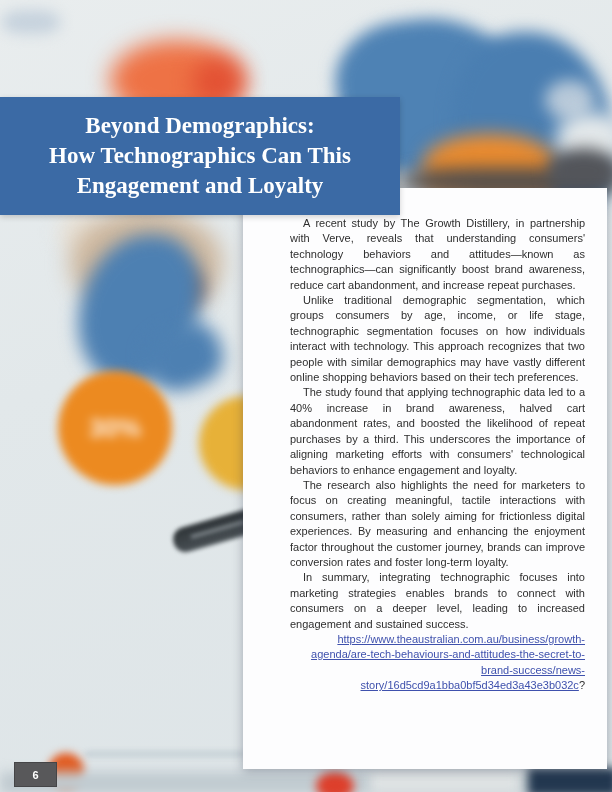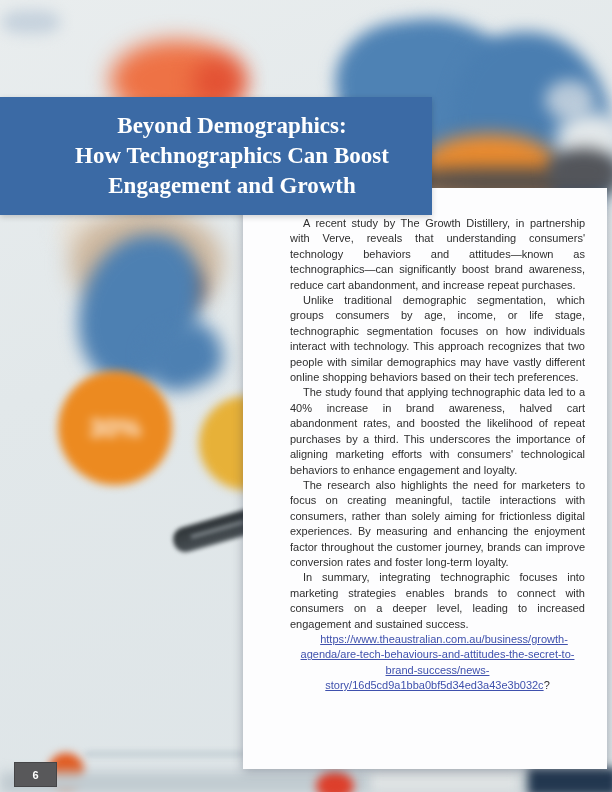--- a/index.html
+++ b/index.html
@@ -42,29 +42,29 @@
   
   .content-panel{
     position:absolute;left:243px;top:188px;width:364px;height:581px;z-index:1;
     background:#fdfdfe;box-shadow:0 2px 10px rgba(45,55,75,.35);
   }
   .article{
     position:absolute;left:47px;top:28px;width:295px;
     font-size:11px;line-height:15.4px;color:#2e2e2e;text-align:justify;
   }
   .article p{margin:0;text-indent:13px;}
-  .link-line{margin:0;text-align:center;text-indent:0;}
+  .link-line{margin:0;text-align:right;text-indent:0;}
   .article-link{color:#3f51ad;text-decoration:underline;cursor:pointer;word-break:break-word;}
   .link-suffix{color:#2e2e2e;text-decoration:none;}
 
   
   .title-banner{
     position:absolute;left:0;top:97px;width:400px;height:118px;z-index:2;
     background:#3b6aa5;box-shadow:0 2px 6px rgba(0,0,0,.18);
-    display:flex;flex-direction:column;align-items:center;justify-content:center;padding-left:32px;
+    display:flex;flex-direction:column;align-items:center;justify-content:center;
   }
   .title-banner .t-line{
     font-family:"Liberation Serif",serif;font-weight:bold;
     color:#ffffff;font-size:23px;line-height:30px;text-align:center;white-space:nowrap;
   }
 
   
   .page-badge{
     position:absolute;left:14px;top:762px;width:43px;height:25px;z-index:3;
     background:#58585a;border:1px solid #454547;box-sizing:border-box;
@@ -113,21 +113,21 @@
       <p>Unlike traditional demographic segmentation, which groups consumers by age, income, or life stage, technographic segmentation focuses on how individuals interact with technology. This approach recognizes that two people with similar demographics may have vastly different online shopping behaviors based on their tech preferences.</p>
       <p>The study found that applying technographic data led to a 40% increase in brand awareness, halved cart abandonment rates, and boosted the likelihood of repeat purchases by a third. This underscores the importance of aligning marketing efforts with consumers' technological behaviors to enhance engagement and loyalty.</p>
       <p>The research also highlights the need for marketers to focus on creating meaningful, tactile interactions with consumers, rather than solely aiming for frictionless digital experiences. By measuring and enhancing the enjoyment factor throughout the customer journey, brands can improve conversion rates and foster long-term loyalty.</p>
       <p>In summary, integrating technographic focuses into marketing strategies enables brands to connect with consumers on a deeper level, leading to increased engagement and sustained success.</p>
       <p class="link-line"><a class="article-link">https://www.theaustralian.com.au/business/growth-agenda/are-tech-behaviours-and-attitudes-the-secret-to-brand-success/news-story/16d5cd9a1bba0bf5d34ed3a43e3b032c</a><span class="link-suffix">?</span></p>
     </div>
   </div>
 
   <div class="title-banner">
     <div class="t-line">Beyond Demographics:</div>
-    <div class="t-line">How Technographics Can Boost</div>
-    <div class="t-line">Engagement and Growth</div>
+    <div class="t-line">How Technographics Can This</div>
+    <div class="t-line">Engagement and Loyalty</div>
   </div>
 
   <div class="page-badge">
     <span>6</span>
   </div>
 
 </div>
 
 </body></html>

